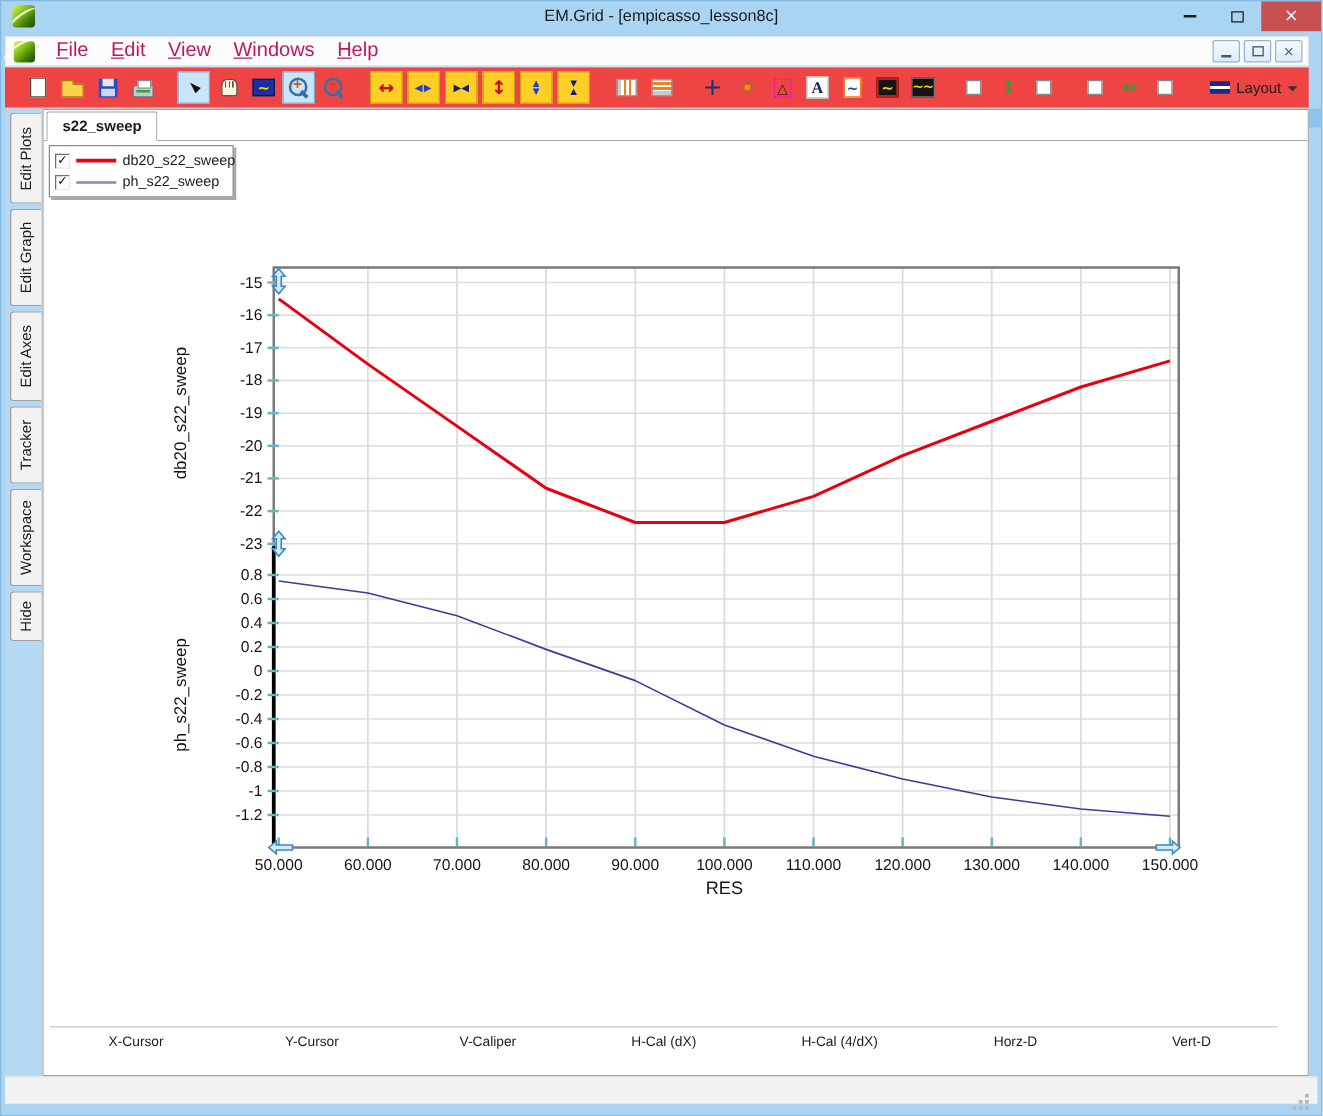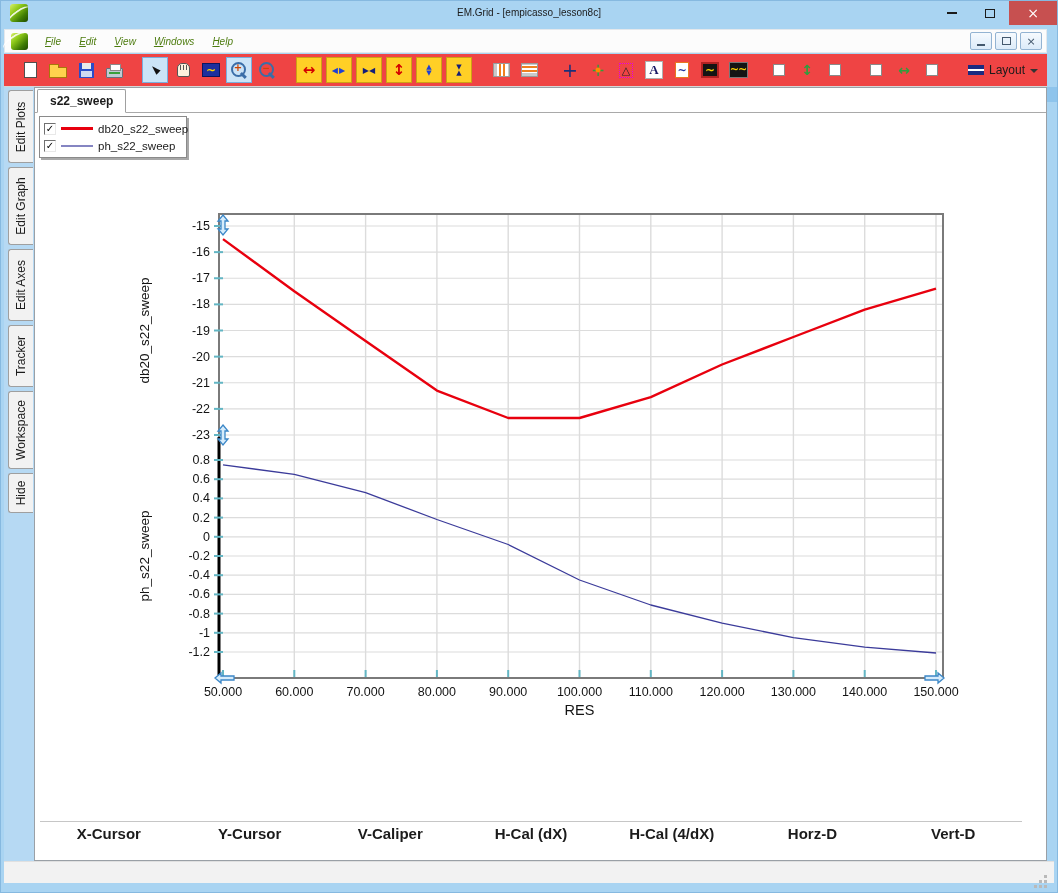--- a/index.html
+++ b/index.html
@@ -11,34 +11,34 @@
 
   
   .titlebar { position:absolute; left:0; top:0; right:0; height:24px; }
   .app-logo { position:absolute; width:18px; height:18px; border-radius:3px;
               background: linear-gradient(135deg,#d8f06a 0%, #8cc818 35%, #3f7d04 70%, #1e4a00 100%);
               overflow:hidden; }
   .app-logo::after { content:""; position:absolute; left:-4px; top:6px; width:26px; height:8px;
               border-top:2px solid rgba(255,255,255,.85); border-radius:50%; transform:rotate(-35deg); }
   .titlebar .app-logo { left:9px; top:3px; }
   .title-text { position:absolute; left:0; right:0; top:0; height:24px; line-height:24px;
-                text-align:center; font-size:10px; color:#1b1b1b; }
+                text-align:center; font-size:13px; color:#1b1b1b; }
   .win-controls { position:absolute; right:0; top:0; height:24px; display:flex; }
   .win-btn { width:38px; height:24px; display:flex; align-items:center; justify-content:center;
              background:transparent; border:none; color:#1b1b1b; font-size:13px; cursor:default; }
   .glyph-min { width:10px; height:2px; background:#1b1b1b; }
   .glyph-max { width:10px; height:9px; border:1.5px solid #1b1b1b; background:transparent; }
   .win-close { width:48px; background:#c75050; color:#fff; font-size:14px;
                font-family:"DejaVu Sans",sans-serif; }
 
   
   .menubar { position:absolute; left:3px; right:10px; top:28px; height:24px; background:#fcfcfc;
              border:1px solid #e4e8ec; display:flex; align-items:center; }
   .menubar .app-logo { position:static; width:17px; height:17px; margin:0 8px 0 6px; flex:0 0 auto; }
-  .menu-item { display:inline-block; padding:3px 9px; font-size:10px; color:#4d7c0f;font-style:italic; }
+  .menu-item { display:inline-block; padding:3px 9px; font-size:16px; color:#be185d; }
   .menu-item::first-letter { text-decoration:underline; }
   .mdi-controls { margin-left:auto; display:flex; gap:3px; padding-right:4px; }
   .mdi-btn { width:22px; height:18px; background:linear-gradient(#f6fafe,#dcebf9);
              border:1px solid #93b3d2; border-radius:2px; display:flex; align-items:center;
              justify-content:center; color:#44586d; font-size:11px; font-family:"DejaVu Sans",sans-serif; }
   .g-mdi-min { width:8px; height:2px; background:#44586d; margin-top:8px; }
   .g-mdi-restore { position:relative; width:9px; height:8px; }
   .g-mdi-restore::before { content:""; position:absolute; right:0; top:0; width:7px; height:6px; border:1px solid #44586d; }
   .g-mdi-restore::after  { content:""; position:absolute; left:0; bottom:0; width:7px; height:6px; border:1px solid #44586d; background:#e8f1fa; }
 
@@ -145,21 +145,21 @@
   .lg-label { font-size:11.5px; color:#1b1b1b; white-space:nowrap; }
 
   
   #chart-host { position:absolute; left:0; top:0; right:0; bottom:0; }
   #chart-host svg { position:absolute; left:0; top:0; }
   svg text { font-family:"Liberation Sans",sans-serif; fill:#141414; }
 
   
   .cursor-table { position:absolute; left:5px; top:708px; width:982px; border-top:1px solid #c6c6c6; padding-top:3px; }
   .ct-row { display:grid; grid-template-columns:repeat(7,1fr); column-gap:3px; }
-  .ct-h { text-align:center; font-size:15px; font-weight:bold; color:#1b1b1b; height:18px; line-height:18px; }
+  .ct-h { text-align:center; font-size:11px; font-weight:normal; color:#1b1b1b; height:18px; line-height:18px; }
   .ct-v { text-align:center; font-size:11.5px; color:#1b1b1b; height:17px; line-height:17px; background:#e4e4e4; }
 
   
   .statusbar { position:absolute; left:3px; right:3px; bottom:9px; height:22px; background:#f2f2f2;
                border-top:1px solid #e0e0e0; }
   .grip { position:absolute; right:7px; bottom:5px; width:3px; height:3px; background:#b9b9b9;
           box-shadow:-10px 10px 0 #b9b9b9,-5px 10px 0 #b9b9b9,0 10px 0 #b9b9b9,-5px 5px 0 #b9b9b9,0 5px 0 #b9b9b9; }
   .border-notch { position:absolute; right:0; top:86px; width:10px; height:15px; background:#8ec4ec; }
 </style>
 </head>

